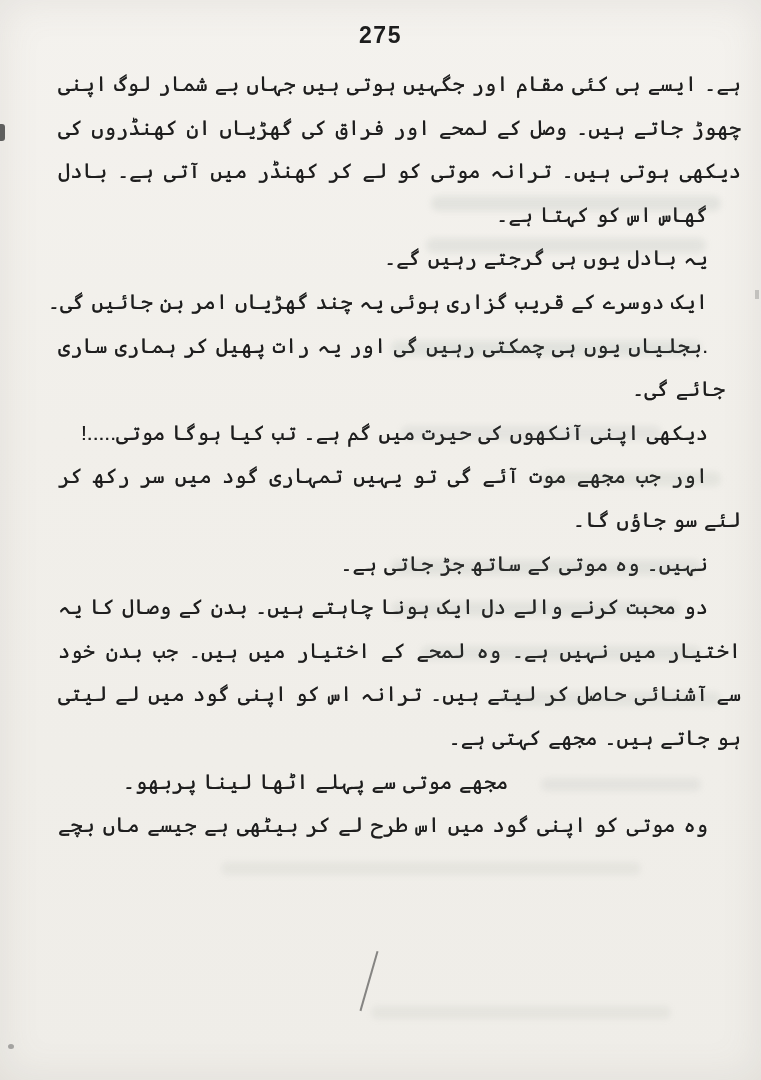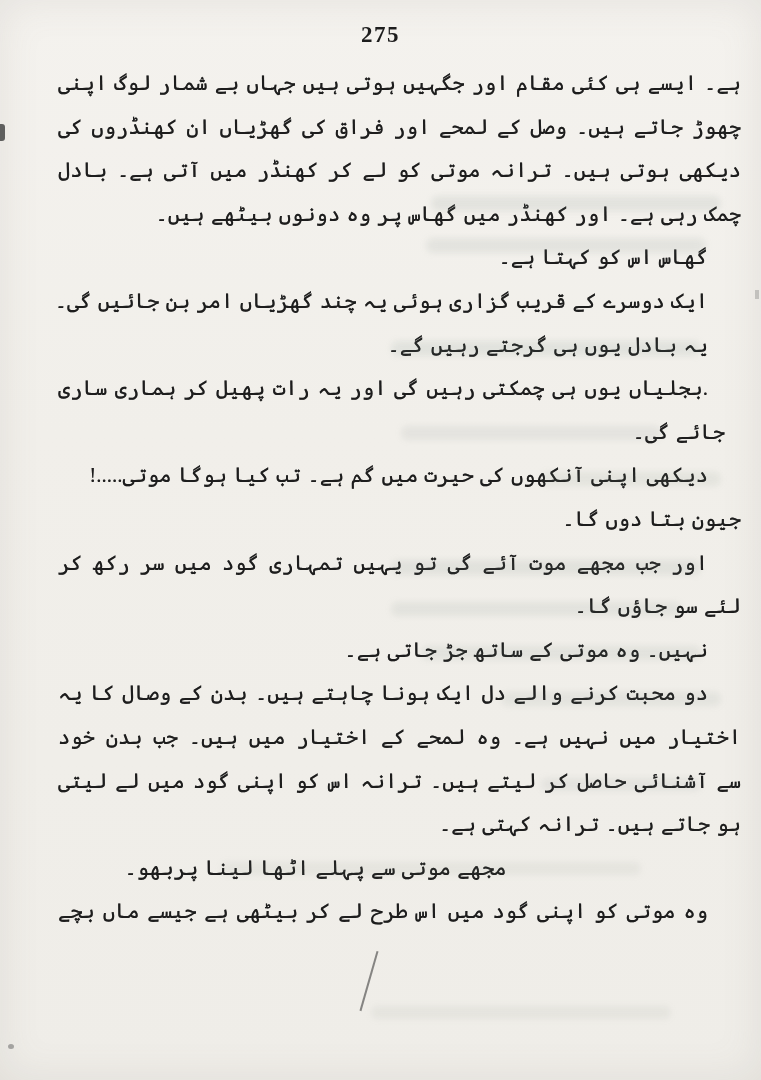--- a/index.html
+++ b/index.html
@@ -5,21 +5,21 @@
   html,body{margin:0;padding:0;background:#d8d6d2;}
   .page{
     position:relative;
     width:761px;height:1080px;
     margin:0 auto;
     background:#f2f0ec;
     background-image:
       linear-gradient(180deg, #f4f2ee 0%, #f1efea 40%, #efede8 100%),
       none;
     overflow:hidden;
-    font-family:Liberation Serif, serif;
+    font-family:Liberation Sans, sans-serif;
     box-shadow:inset 0 0 40px rgba(120,115,105,0.12);
   }
   .page-number{
     position:absolute;
     top:22px;left:0;right:0;
     text-align:center;
     font-size:23px;
     font-weight:bold;
     letter-spacing:1.5px;
     color:#1d1d1d;
@@ -67,35 +67,33 @@
 <body>
 
 <div class="page">
 
   <div class="page-number">275</div>
 
   <div class="text-block" id="text-block">
       <div class="line l-full">ہے۔ ایسے ہی کئی مقام اور جگہیں ہوتی ہیں جہاں بے شمار لوگ اپنی محبتوں کی یادیں</div>
       <div class="line l-full">چھوڑ جاتے ہیں۔ وصل کے لمحے اور فراق کی گھڑیاں ان کھنڈروں کی دیواروں نے</div>
       <div class="line l-full">دیکھی ہوتی ہیں۔ ترانہ موتی کو لے کر کھنڈر میں آتی ہے۔ بادل گرج رہے ہیں۔ بجلی</div>
-      <div class="line l-short">چمک رہی ہے۔ اور کھنڈر میں گھاس پر وہ دونوں بیٹھے ہیں۔</div>
       <div class="line l-short-indent">گھاس اس کو کہتا ہے۔</div>
+      <div class="line l-short-indent">یہ بادل یوں ہی گرجتے رہیں گے۔</div>
       <div class="line l-short-indent">ایک دوسرے کے قریب گزاری ہوئی یہ چند گھڑیاں امر بن جائیں گی۔</div>
-      <div class="line l-short-indent">یہ بادل یوں ہی گرجتے رہیں گے۔</div>
       <div class="line l-full-indent">.بجلیاں یوں ہی چمکتی رہیں گی اور یہ رات پھیل کر ہماری ساری زندگی پر چھا</div>
       <div class="line l-short-indent-sm">جائے گی۔</div>
       <div class="line l-short-indent">دیکھی اپنی آنکھوں کی حیرت میں گم ہے۔ تب کیا ہوگا موتی.....!</div>
-      <div class="line l-short">جیون بتا دوں گا۔</div>
       <div class="line l-full-indent">اور جب مجھے موت آئے گی تو یہیں تمہاری گود میں سر رکھ کر ہمیشہ ہمیشہ کے</div>
       <div class="line l-short">لئے سو جاؤں گا۔</div>
       <div class="line l-short-indent">نہیں۔ وہ موتی کے ساتھ جڑ جاتی ہے۔</div>
       <div class="line l-full-indent">دو محبت کرنے والے دل ایک ہونا چاہتے ہیں۔ بدن کے وصال کا یہ لمحہ ان کے</div>
       <div class="line l-full">اختیار میں نہیں ہے۔ وہ لمحے کے اختیار میں ہیں۔ جب بدن خود بخود وصل کی لذت</div>
       <div class="line l-full">سے آشنائی حاصل کر لیتے ہیں۔ ترانہ اس کو اپنی گود میں لے لیتی ہے۔ وہ دونوں ایک</div>
-      <div class="line l-short">ہو جاتے ہیں۔ ترانہ کہتی ہے۔</div>
+      <div class="line l-short">ہو جاتے ہیں۔ مجھے کہتی ہے۔</div>
       <div class="line l-deep-indent">مجھے موتی سے پہلے اٹھا لینا پربھو۔</div>
       <div class="line l-full-indent">وہ موتی کو اپنی گود میں اس طرح لے کر بیٹھی ہے جیسے ماں بچے کو گود میں لیتی</div>
     </div>
 
   <div class="bleed" style="top:196px;right:40px;width:290px;height:15px;background:rgba(120,140,130,0.13);"></div>
   <div class="bleed" style="top:238px;right:55px;width:280px;height:15px;background:rgba(120,140,132,0.12);"></div>
   <div class="bleed" style="top:341px;right:60px;width:310px;height:15px;background:rgba(118,138,128,0.12);"></div>
   <div class="bleed" style="top:426px;right:100px;width:260px;height:14px;background:rgba(125,140,135,0.11);"></div>
   <div class="bleed" style="top:472px;right:40px;width:180px;height:14px;background:rgba(125,142,132,0.11);"></div>
   <div class="bleed" style="top:560px;right:60px;width:310px;height:15px;background:rgba(120,138,130,0.12);"></div>

